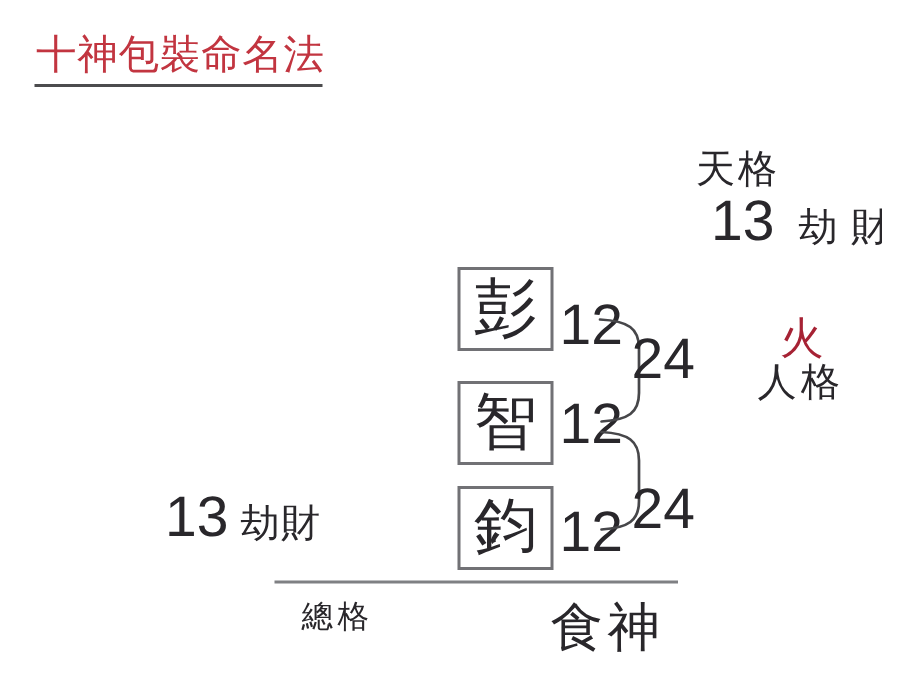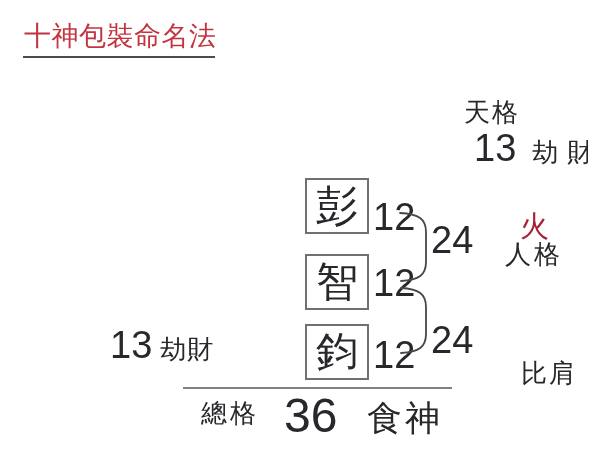--- a/index.html
+++ b/index.html
@@ -32,33 +32,33 @@
   .char-box{left:305px;width:60px;height:52px;border:2px solid var(--box-border);
             display:flex;align-items:center;justify-content:center;}
   .box-1{top:178px;} .box-2{top:254px;} .box-3{top:324px;}
   .char-glyph{font-size:42px;line-height:1;}
 
   .strokes{left:373px;}
   .strokes-1{top:198px;} .strokes-2{top:264px;} .strokes-3{top:336px;}
 
   .svg-overlay{position:absolute;left:0;top:0;width:600px;height:459px;pointer-events:none;}
 
-  .sum{left:431px;}
+  .sum{left:421px;}
   .sum-1{top:221px;} .sum-2{top:321px;}
 
   .person-label{left:461px;top:242px;letter-spacing:3px;margin-left:44px;}
   .fire{left:520px;top:212px;font-size:29px;color:var(--element-red);letter-spacing:0;}
   .earth-label{left:465px;top:336px;letter-spacing:3px;}
   .earth-god{left:521px;top:361px;}
   .outer-label{left:98px;top:298px;}
   .outer-row{left:110px;top:326px;display:flex;align-items:baseline;}
   .outer-row .god{margin-left:8px;letter-spacing:1px;}
 
   .total-divider{left:183px;top:387px;width:269px;height:2px;background:var(--rule-gray);}
-  .total-label{left:201px;top:401px;font-size:26px;letter-spacing:3px;}
+  .total-label{left:201px;top:401px;font-size:21px;letter-spacing:3px;}
   .total-value{left:284px;top:392px;font-size:48px;}
   .total-god{left:367px;top:401px;font-size:35px;letter-spacing:3px;}
 </style>
 </head>
 <body>
 
 <div class="stage">
 
   <div class="abs title">十神包裝命名法</div>
   <div class="abs title-underline"></div>
@@ -87,25 +87,23 @@
     <path d="M 400 213 C 419 214 426 219 426 232 L 426 262 C 426 275 419 280 401 281" fill="none" stroke="#47474a" stroke-width="1.8" stroke-linecap="round"></path>
     <path d="M 401 288 C 419 289 426 294 426 307 L 426 334 C 426 347 419 352 401 353" fill="none" stroke="#47474a" stroke-width="1.8" stroke-linecap="round"></path>
   </svg>
 
   <div class="abs num sum sum-1">24</div>
   <div class="abs num sum sum-2">24</div>
 
   <div class="abs cjk person-label">人格</div>
   <div class="abs cjk fire">火</div>
 
-  <div class="abs cjk earth-god">比肩</div>
 
   <div class="abs outer-row">
     <span class="num">13</span>
     <span class="cjk god">劫財</span>
   </div>
 
   <div class="abs total-divider"></div>
   <div class="abs total-label">總格</div>
-  <div class="abs num total-value">36</div>
   <div class="abs total-god">食神</div>
 
 </div>
 
 </body></html>

